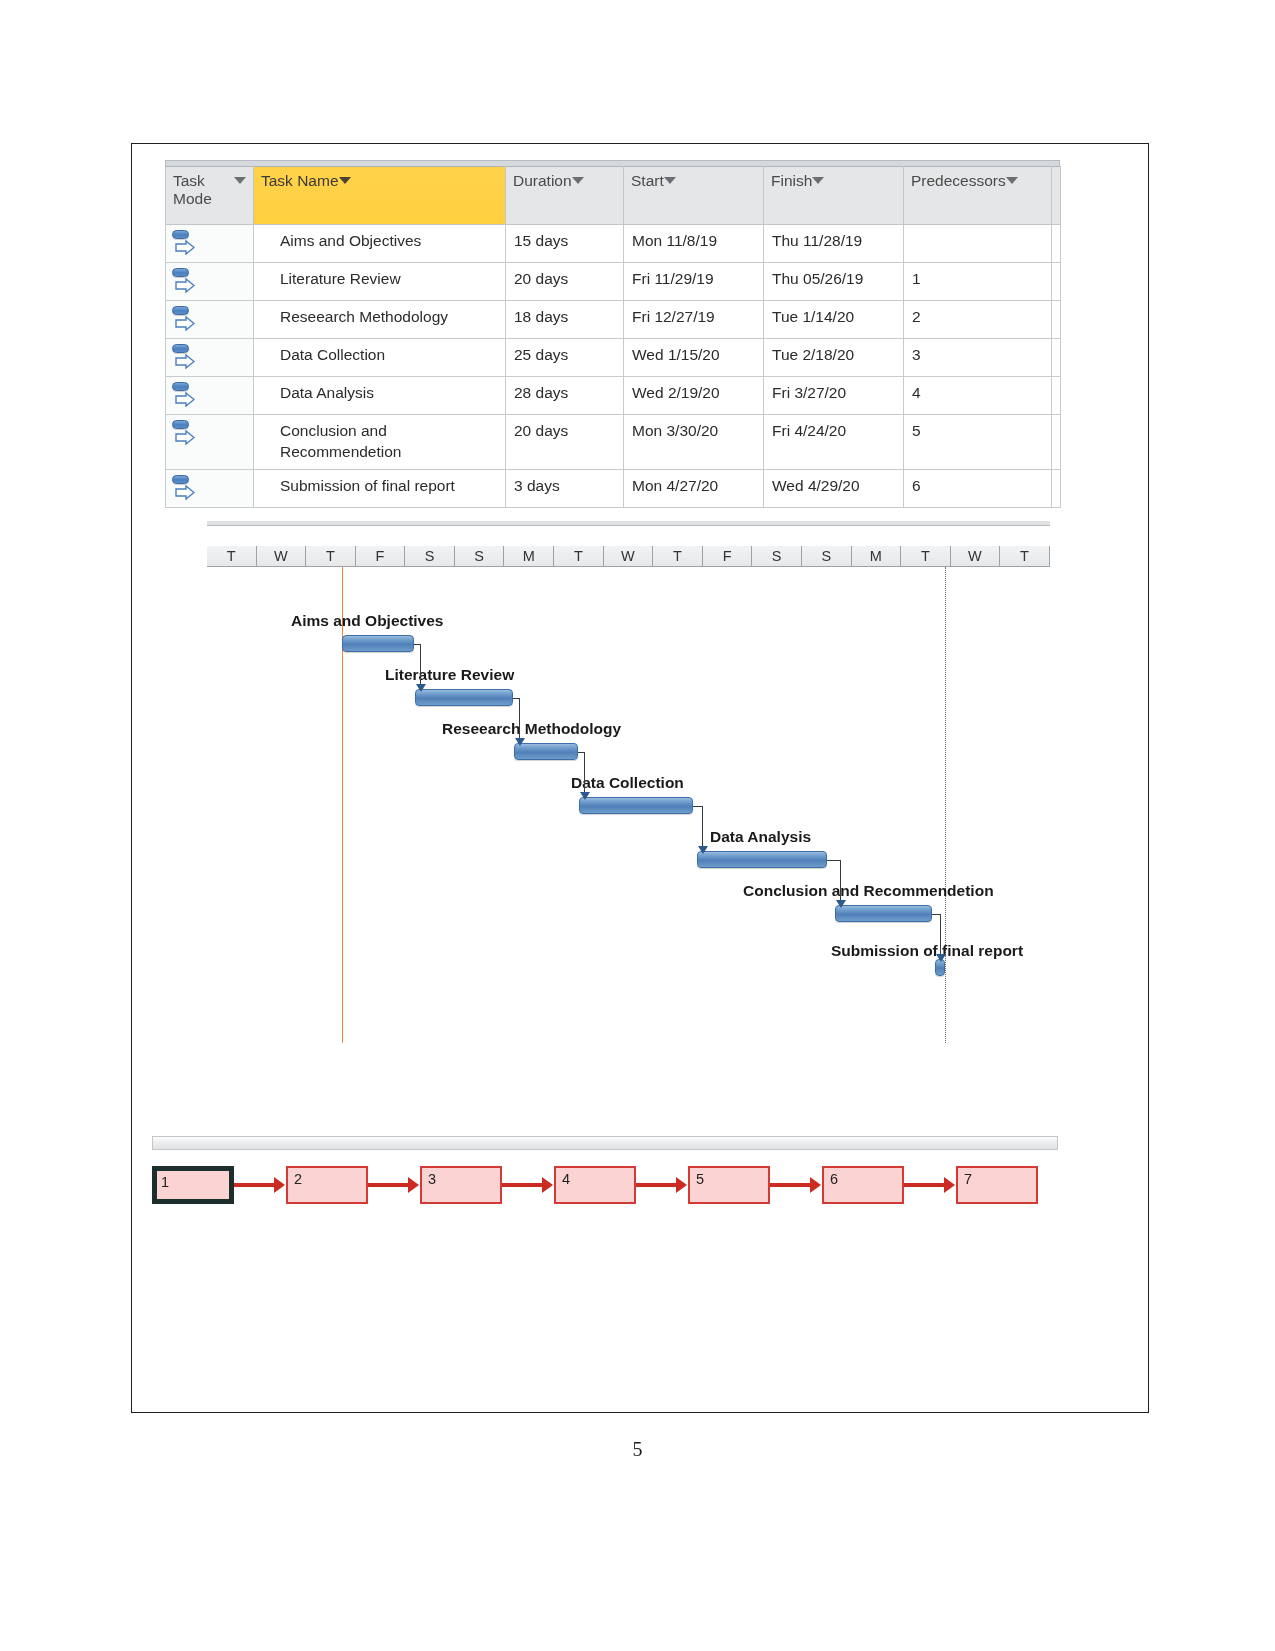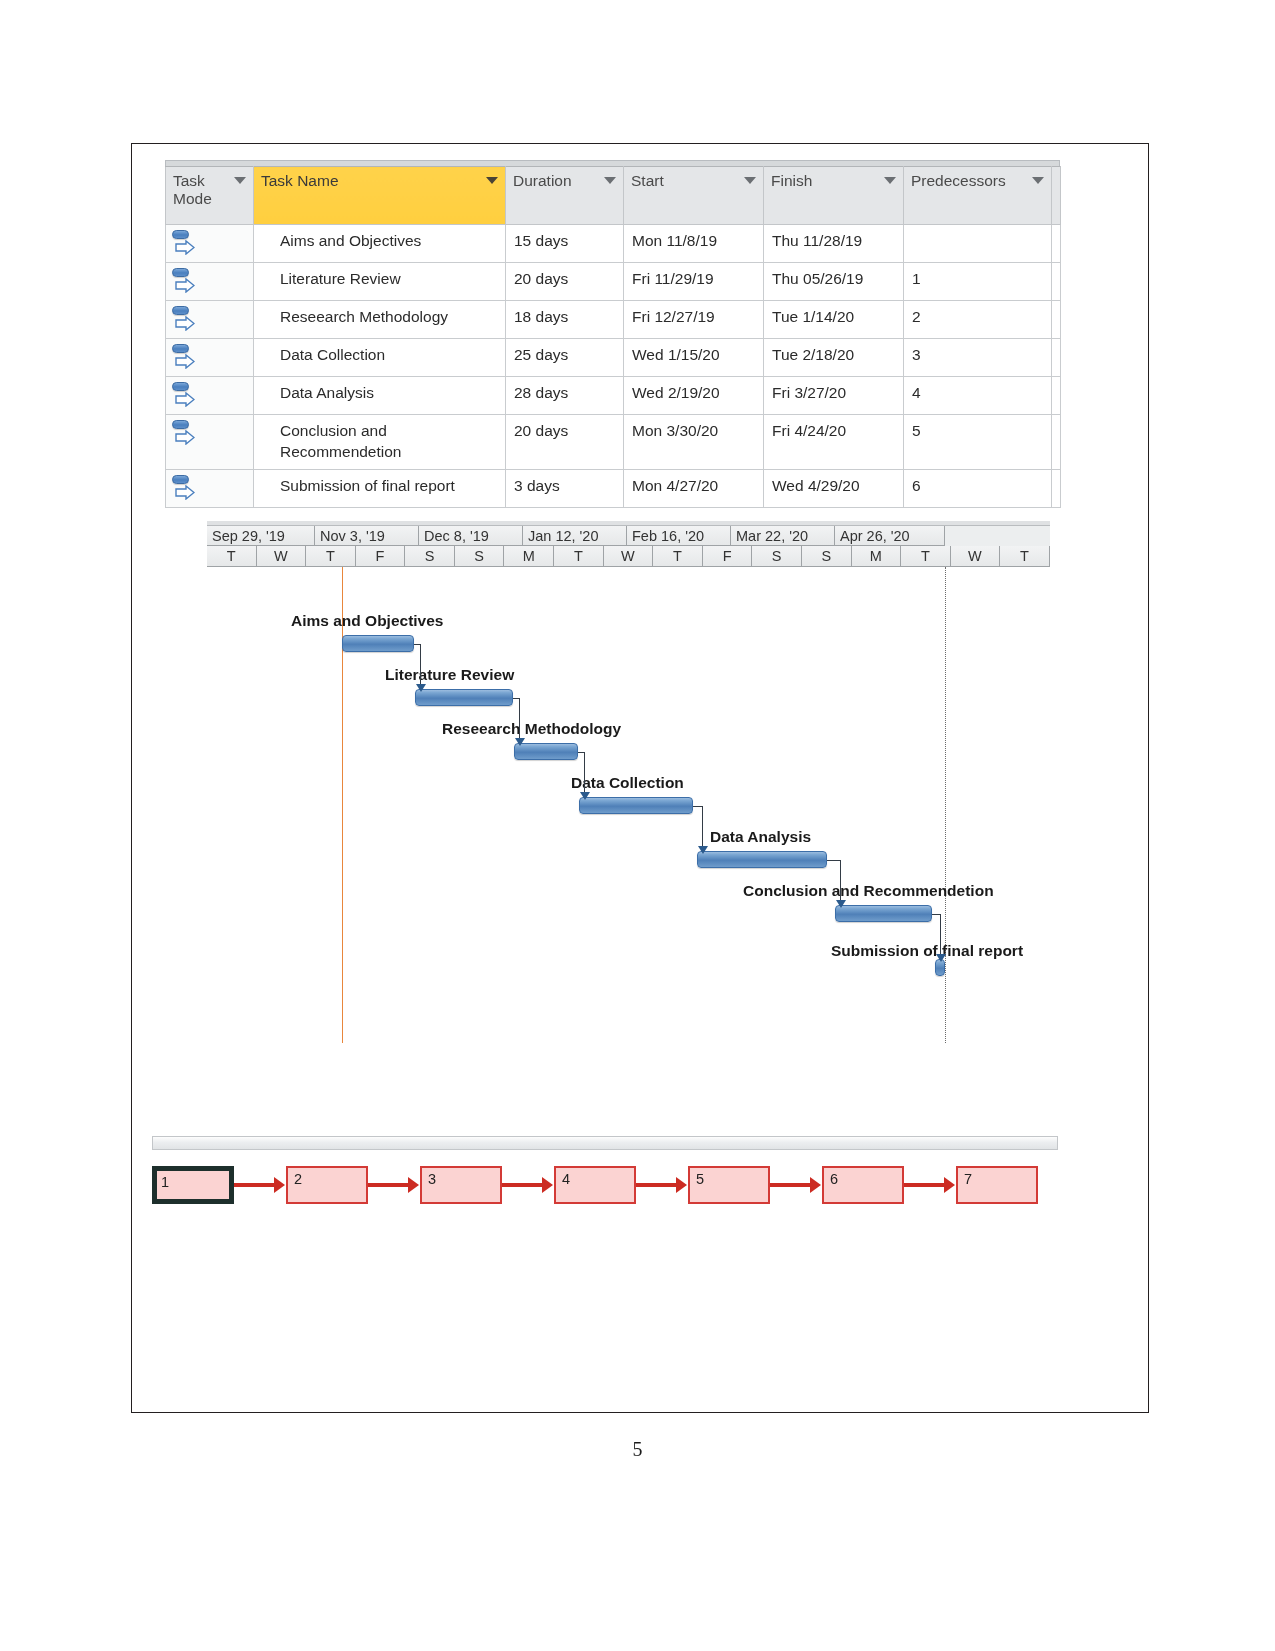--- a/index.html
+++ b/index.html
@@ -66,21 +66,21 @@
     vertical-align: top;
     height: 46px;
     position: relative;
   }
   .task-table th.highlight {
     background: #ffd24d;
     background: linear-gradient(to bottom, #ffd24a 0%, #ffcf3f 100%);
     color: #3a3a3a;
     margin-top: 46px;
   }
-  .th-inner { display: flex; align-items: flex-start; justify-content: space-between; }
+  .th-inner { display: flex; align-items: flex-start; }
   .th-label { line-height: 1.15; }
   .filter-arrow {
     display: inline-block;
     width: 0; height: 0;
     border-left: 6px solid transparent;
     border-right: 6px solid transparent;
     border-top: 7px solid #6b6f73;
     margin-top: 5px;
     flex: 0 0 auto;
   }
@@ -436,29 +436,20 @@
             <td>Wed 4/29/20</td>
             <td>6</td>
             <td></td>
           </tr>
         </tbody>
     </table>
   </div>
 
   <div class="gantt">
     <div class="tl-strip"></div>
-    <div class="tl-row1" id="tl-major">
-        <div class="cell" style="width: 108px;">Sep 29, '19</div>
-        <div class="cell" style="width: 104px;">Nov 3, '19</div>
-        <div class="cell" style="width: 104px;">Dec 8, '19</div>
-        <div class="cell" style="width: 104px;">Jan 12, '20</div>
-        <div class="cell" style="width: 104px;">Feb 16, '20</div>
-        <div class="cell" style="width: 104px;">Mar 22, '20</div>
-        <div class="cell" style="width: 110px;">Apr 26, '20</div>
-      </div>
     <div class="tl-row2" id="tl-minor">
         <div class="cell" style="width: 49.5882px;">T</div>
         <div class="cell" style="width: 49.5882px;">W</div>
         <div class="cell" style="width: 49.5882px;">T</div>
         <div class="cell" style="width: 49.5882px;">F</div>
         <div class="cell" style="width: 49.5882px;">S</div>
         <div class="cell" style="width: 49.5882px;">S</div>
         <div class="cell" style="width: 49.5882px;">M</div>
         <div class="cell" style="width: 49.5882px;">T</div>
         <div class="cell" style="width: 49.5882px;">W</div>

